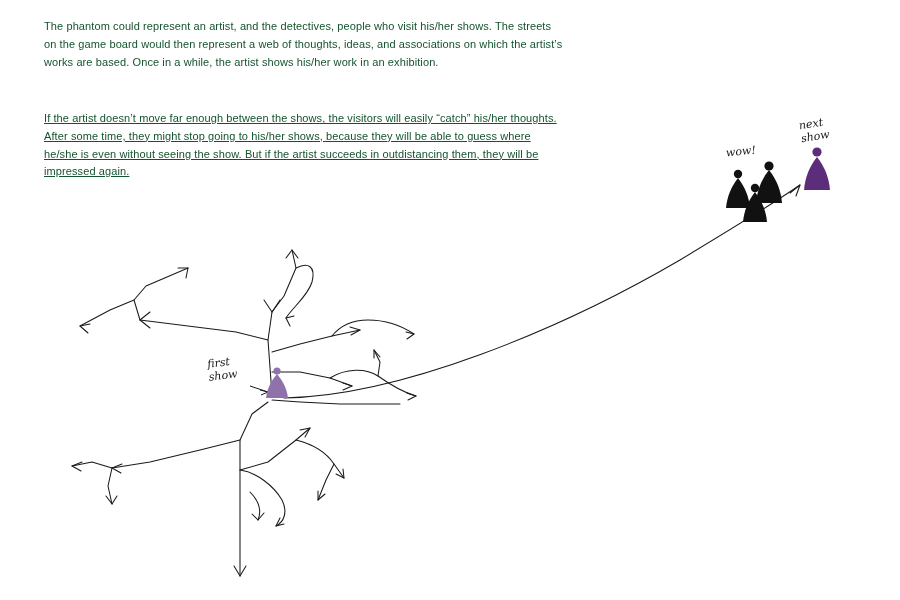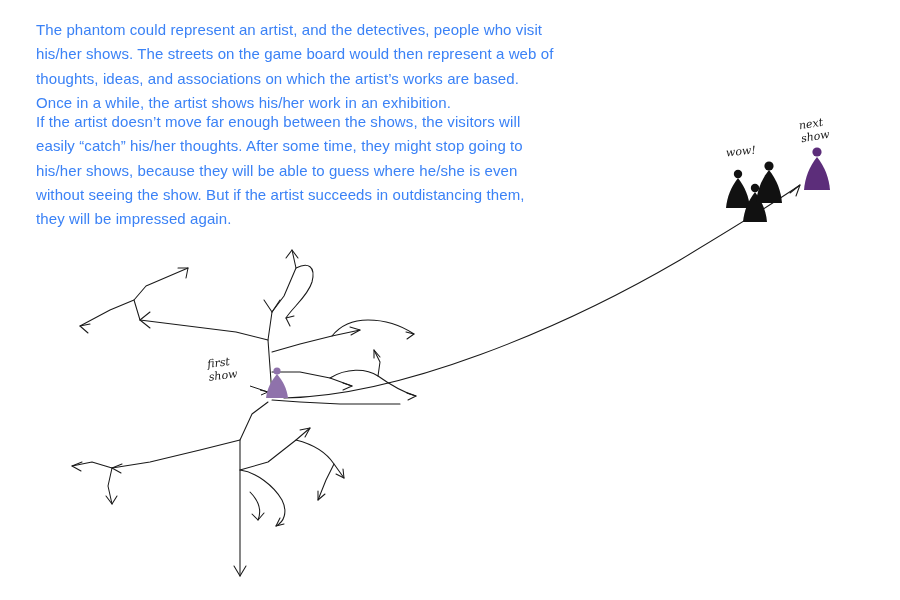--- a/index.html
+++ b/index.html
@@ -14,29 +14,29 @@
     overflow: hidden;
     font-family: "Liberation Sans", sans-serif;
     color: #141414;
   }
   #page-root {
     position: absolute;
     inset: 0;
   }
   .text-block {
     position: absolute;
-    left: 36px;
+    left: 44px;
     width: 520px;
-    font-size: 15px;
+    font-size: 11px;
     line-height: 1.62;
-    color: #3b82f6;
+    color: #14532d;
     letter-spacing: 0.1px;
   }
   #paragraph-1 { top: 18px; }
-  #paragraph-2 { top: 110px; }
+  #paragraph-2 { top: 110px; text-decoration: underline; }
   .text-block p {
     margin: 0;
   }
   #diagram-canvas {
     position: absolute;
     left: 0;
     top: 0;
     width: 900px;
     height: 600px;
   }

